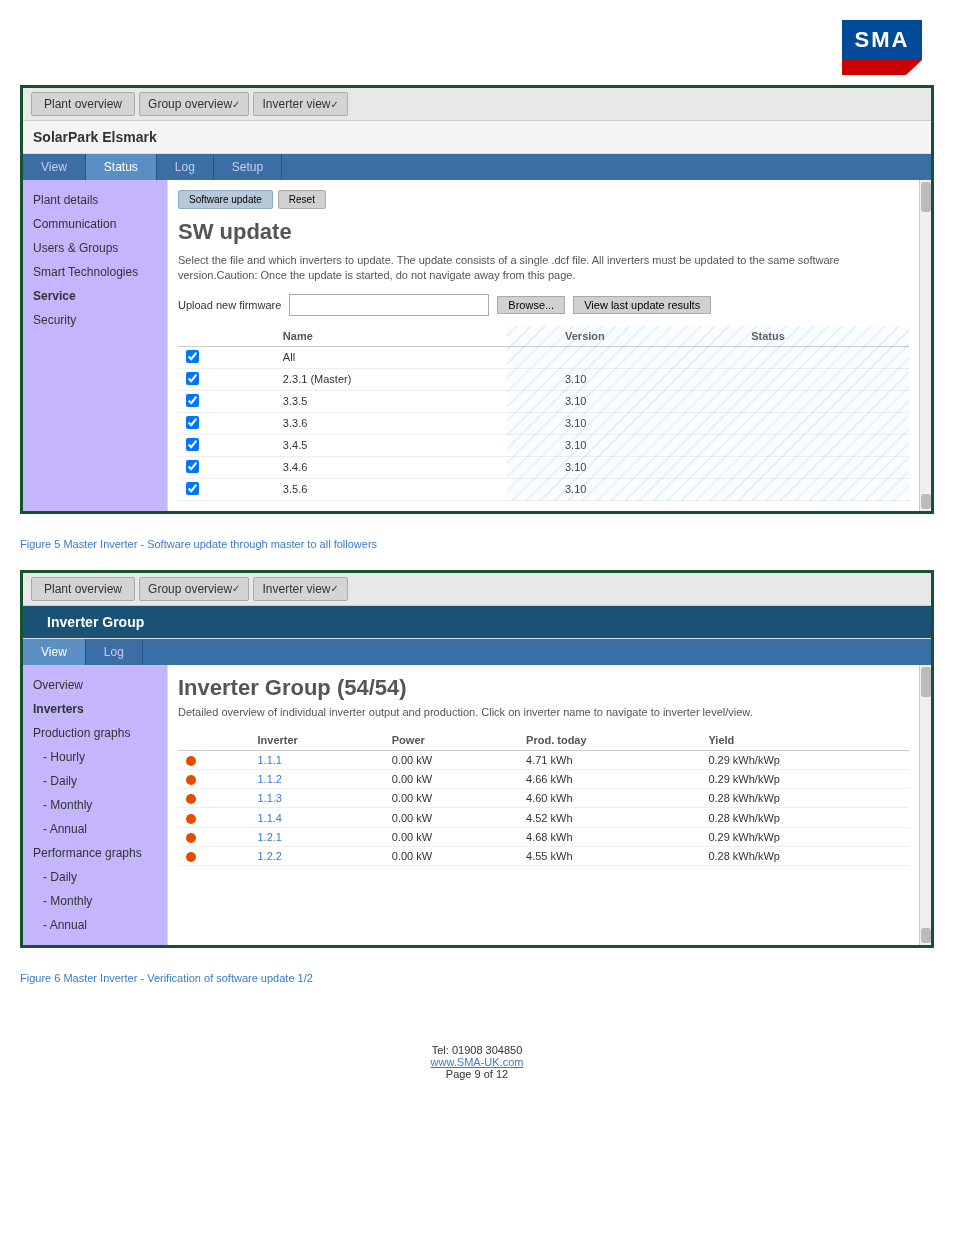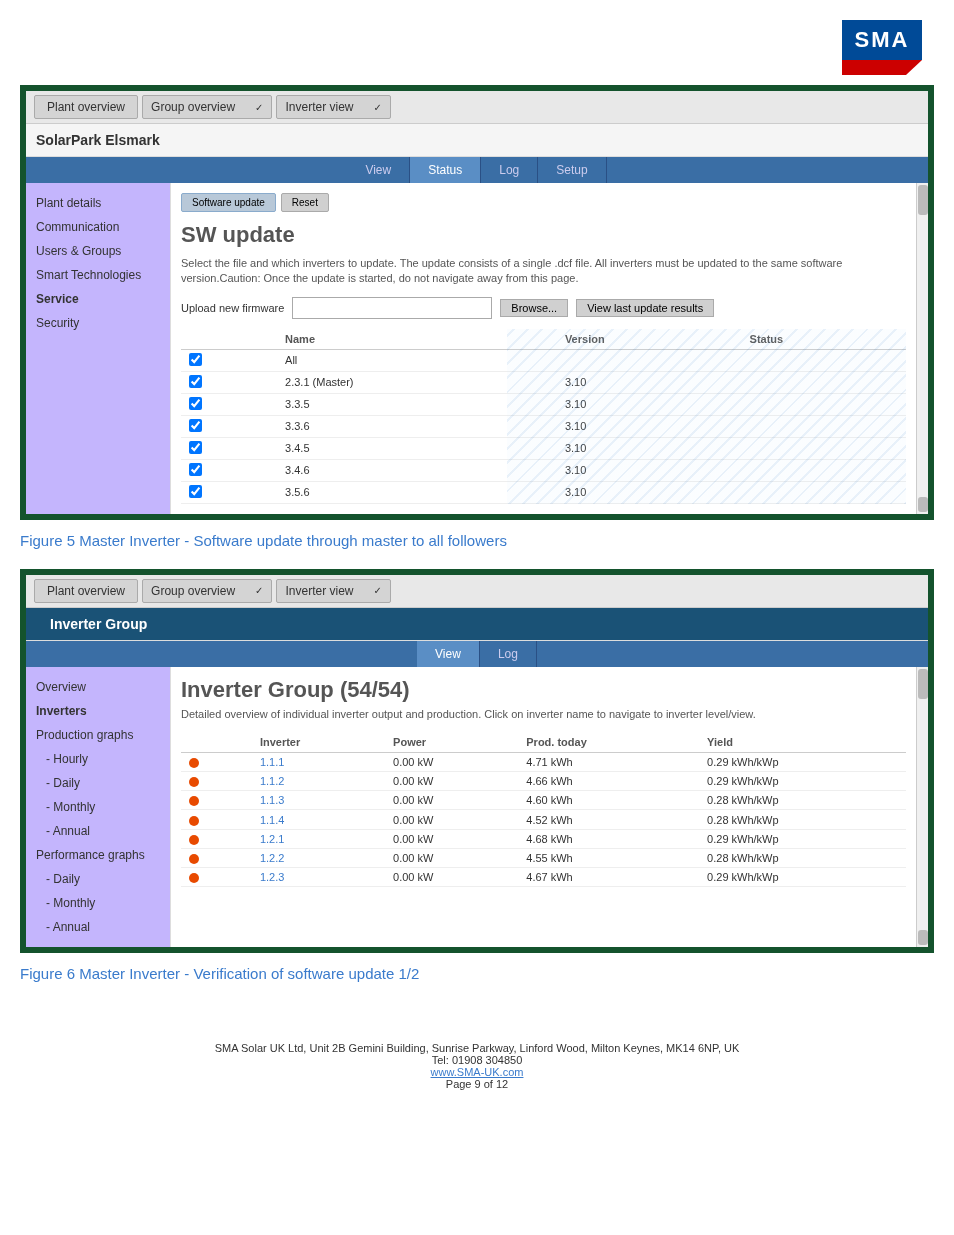--- a/index.html
+++ b/index.html
@@ -40,22 +40,22 @@
     }
     .sma-logo-bar {
       background: #cc0000;
       height: 15px;
       width: 80px;
       clip-path: polygon(0 0, 100% 0, 80% 100%, 0 100%);
     }
 
     
     .section {
-      border: 6px solid #14532d;
-      margin-bottom: 12px;
+      border: 3px solid #14532d;
+      margin-bottom: 24px;
     }
 
     
     .nav-bar {
       display: flex;
       align-items: center;
       background: #e8e8e8;
       border-bottom: 1px solid #ccc;
       padding: 4px 8px;
       gap: 4px;
@@ -64,21 +64,21 @@
       padding: 4px 12px;
       border: 1px solid #aaa;
       background: #d4d4d4;
       cursor: pointer;
       font-size: 12px;
       border-radius: 2px;
     }
     .nav-tab-with-chevron {
       display: flex;
       align-items: center;
-      gap: 20px;
+      gap: 0;
       padding: 4px 8px;
       border: 1px solid #aaa;
       background: #d4d4d4;
       cursor: pointer;
       font-size: 12px;
       border-radius: 2px;
     }
     .chevron { font-size: 10px; }
 
     
@@ -96,21 +96,20 @@
       font-size: 14px;
       font-weight: bold;
       border-bottom: 1px solid #ddd;
     }
 
     
     .tab-row {
       display: flex;
       background: #3a6ea5;
       padding: 0;
-      justify-content: center;
     }
     .tab-item {
       padding: 6px 18px;
       color: #cce;
       cursor: pointer;
       font-size: 12px;
       border-right: 1px solid #2a5085;
     }
     .tab-item.selected {
       background: #5a8ec5;
@@ -238,21 +237,21 @@
         rgba(100,160,220,0.15) 2px,
         rgba(200,230,255,0.08) 2px,
         rgba(200,230,255,0.08) 10px
       );
       pointer-events: none;
       z-index: 0;
     }
 
     
     .figure-caption {
-      font-size: 15px;
+      font-size: 11px;
       color: #3a7bcc;
       margin: 8px 0 20px 0;
     }
 
     
     .inverter-title {
       font-size: 22px;
       font-weight: bold;
       color: #555;
       margin-bottom: 4px;
@@ -548,41 +547,33 @@
       <td>4.68 kWh</td>
       <td>0.29 kWh/kWp</td>
     </tr>
               <tr>
       <td><span class="status-dot" style="background:#e84a00;"></span></td>
       <td style="cursor:pointer;color:#3a7bcc;">1.2.2</td>
       <td>0.00 kW</td>
       <td>4.55 kWh</td>
       <td>0.28 kWh/kWp</td>
     </tr>
-              <tr>
-      <td><span class="status-dot" style="background:#e84a00;"></span></td>
-      <td style="cursor:pointer;color:#3a7bcc;">1.2.3</td>
-      <td>0.00 kW</td>
-      <td>4.67 kWh</td>
-      <td>0.29 kWh/kWp</td>
-    </tr>
             </tbody>
         </table>
       </div>
     </div>
 
     <div class="scrollbar-indicator">
       <div class="scrollbar-thumb"></div>
       <div class="scrollbar-bottom"></div>
     </div>
   </div>
 </div>
 
 <div class="figure-caption">Figure 6 Master Inverter - Verification of software update 1/2</div>
 
 <div class="footer">
-  <div>SMA Solar UK Ltd, Unit 2B Gemini Building, Sunrise Parkway, Linford Wood, Milton Keynes, MK14 6NP, UK</div>
   <div>Tel: 01908 304850</div>
   <div>
     <a href="#">www.SMA-UK.com</a>
   </div>
   <div>Page 9 of 12</div>
 </div>
 
 </body></html>

